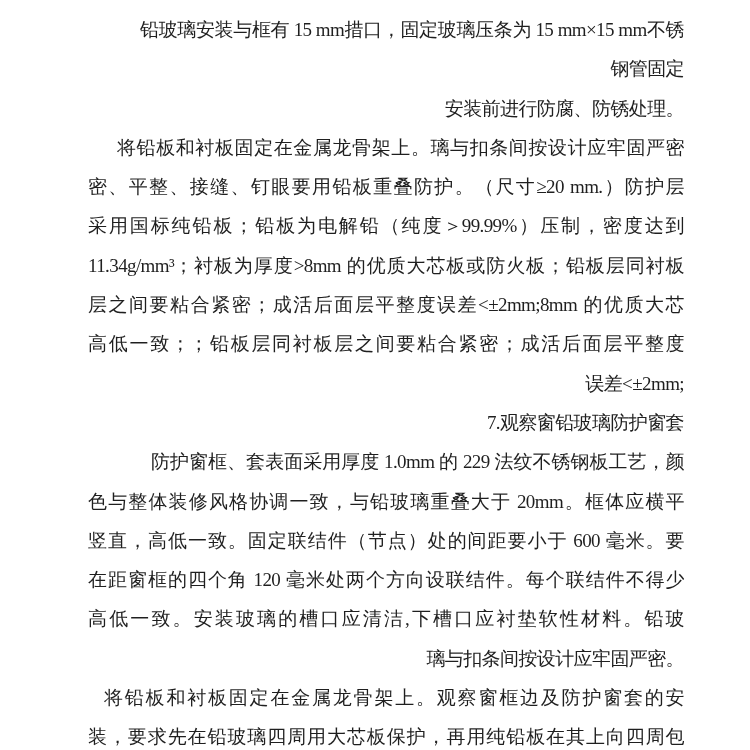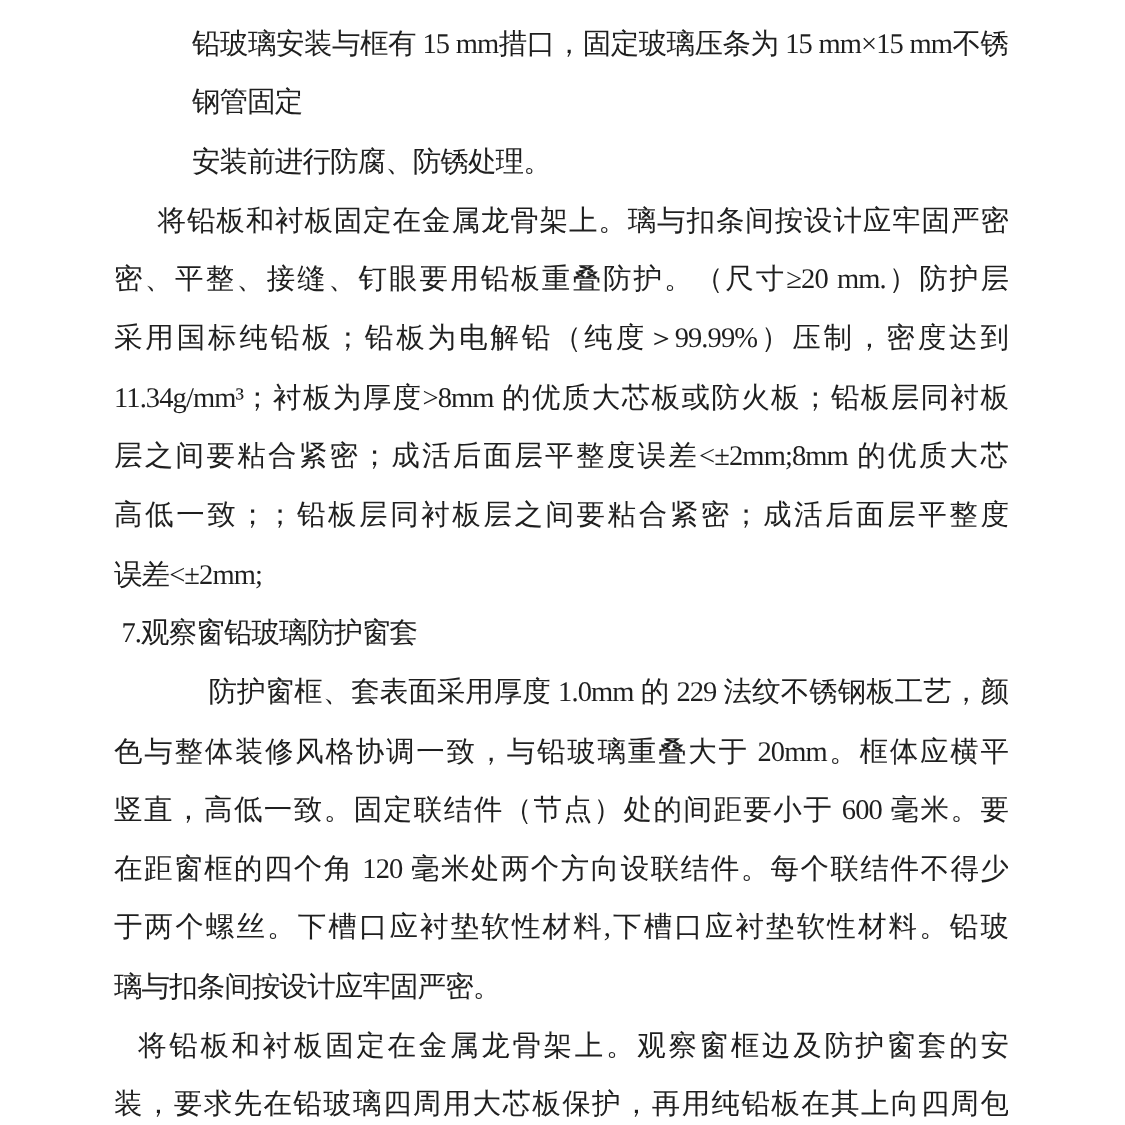--- a/index.html
+++ b/index.html
@@ -6,37 +6,38 @@
   body {
     width: 750px; height: 750px;
     background: #ffffff;
     font-family: "Liberation Serif", "DejaVu Serif", serif;
   }
   .page {
     position: relative;
     width: 713px; height: 750px;
     background: #ffffff;
     overflow: hidden;
+    margin-left: 12px;
   }
   .doc {
     position: absolute;
     left: 76px; top: 10px;
     width: 596px;
     font-size: 19px;
     line-height: 39.3px;
     letter-spacing: -0.6px;
     color: #1f1f1f;
   }
   .block { margin: 0; }
   .block.bullet { padding-left: 52px; }
   .line {
     position: relative;
     height: 39.3px;
     overflow: hidden;
-    text-align: left;
+    text-align: right;
     white-space: nowrap;
   }
   .line.fill {
     white-space: normal;
     text-align: justify;
     text-align-last: justify;
   }
   .block.heading .line { font-weight: normal; }
 </style>
 </head>
@@ -61,21 +62,21 @@
         <div class="line">误差&lt;±2mm;</div>
       </div>
       <div class="block heading">
         <div class="line" style="text-indent: 5px;">7.观察窗铅玻璃防护窗套</div>
       </div>
       <div class="block paragraph">
         <div class="line fill" style="text-indent: 63px;">防护窗框、套表面采用厚度 1.0mm 的 229 法纹不锈钢板工艺，颜</div>
         <div class="line fill">色与整体装修风格协调一致，与铅玻璃重叠大于 20mm。框体应横平</div>
         <div class="line fill">竖直，高低一致。固定联结件（节点）处的间距要小于 600 毫米。要</div>
         <div class="line fill">在距窗框的四个角 120 毫米处两个方向设联结件。每个联结件不得少</div>
-        <div class="line fill">于两个螺丝。下槽口应衬垫软性材料,下槽口应衬垫软性材料。铅玻</div>
+        <div class="line fill">高低一致。安装玻璃的槽口应清洁,下槽口应衬垫软性材料。铅玻</div>
         <div class="line">璃与扣条间按设计应牢固严密。</div>
       </div>
       <div class="block paragraph">
         <div class="line fill" style="text-indent: 16px;">将铅板和衬板固定在金属龙骨架上。观察窗框边及防护窗套的安</div>
         <div class="line fill">装，要求先在铅玻璃四周用大芯板保护，再用纯铅板在其上向四周包</div>
       </div>
     </div>
 </div>
 
 </body></html>

